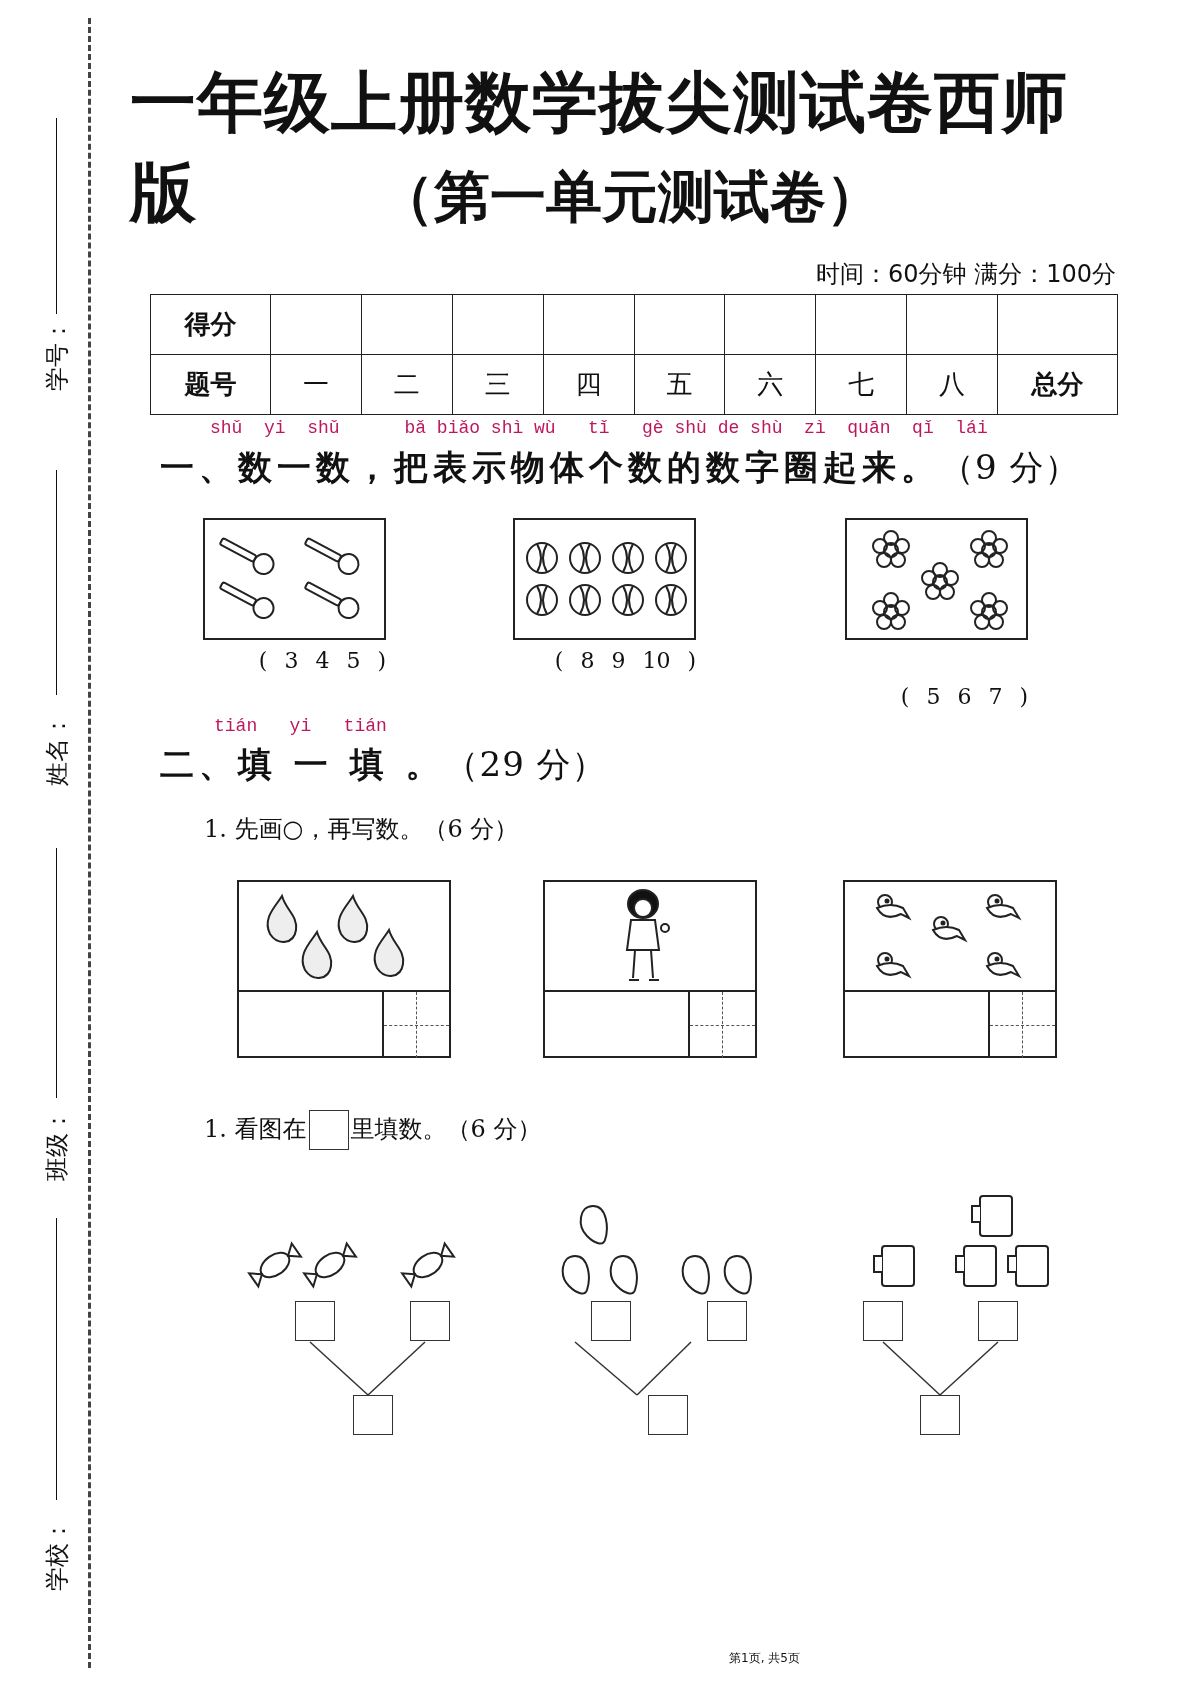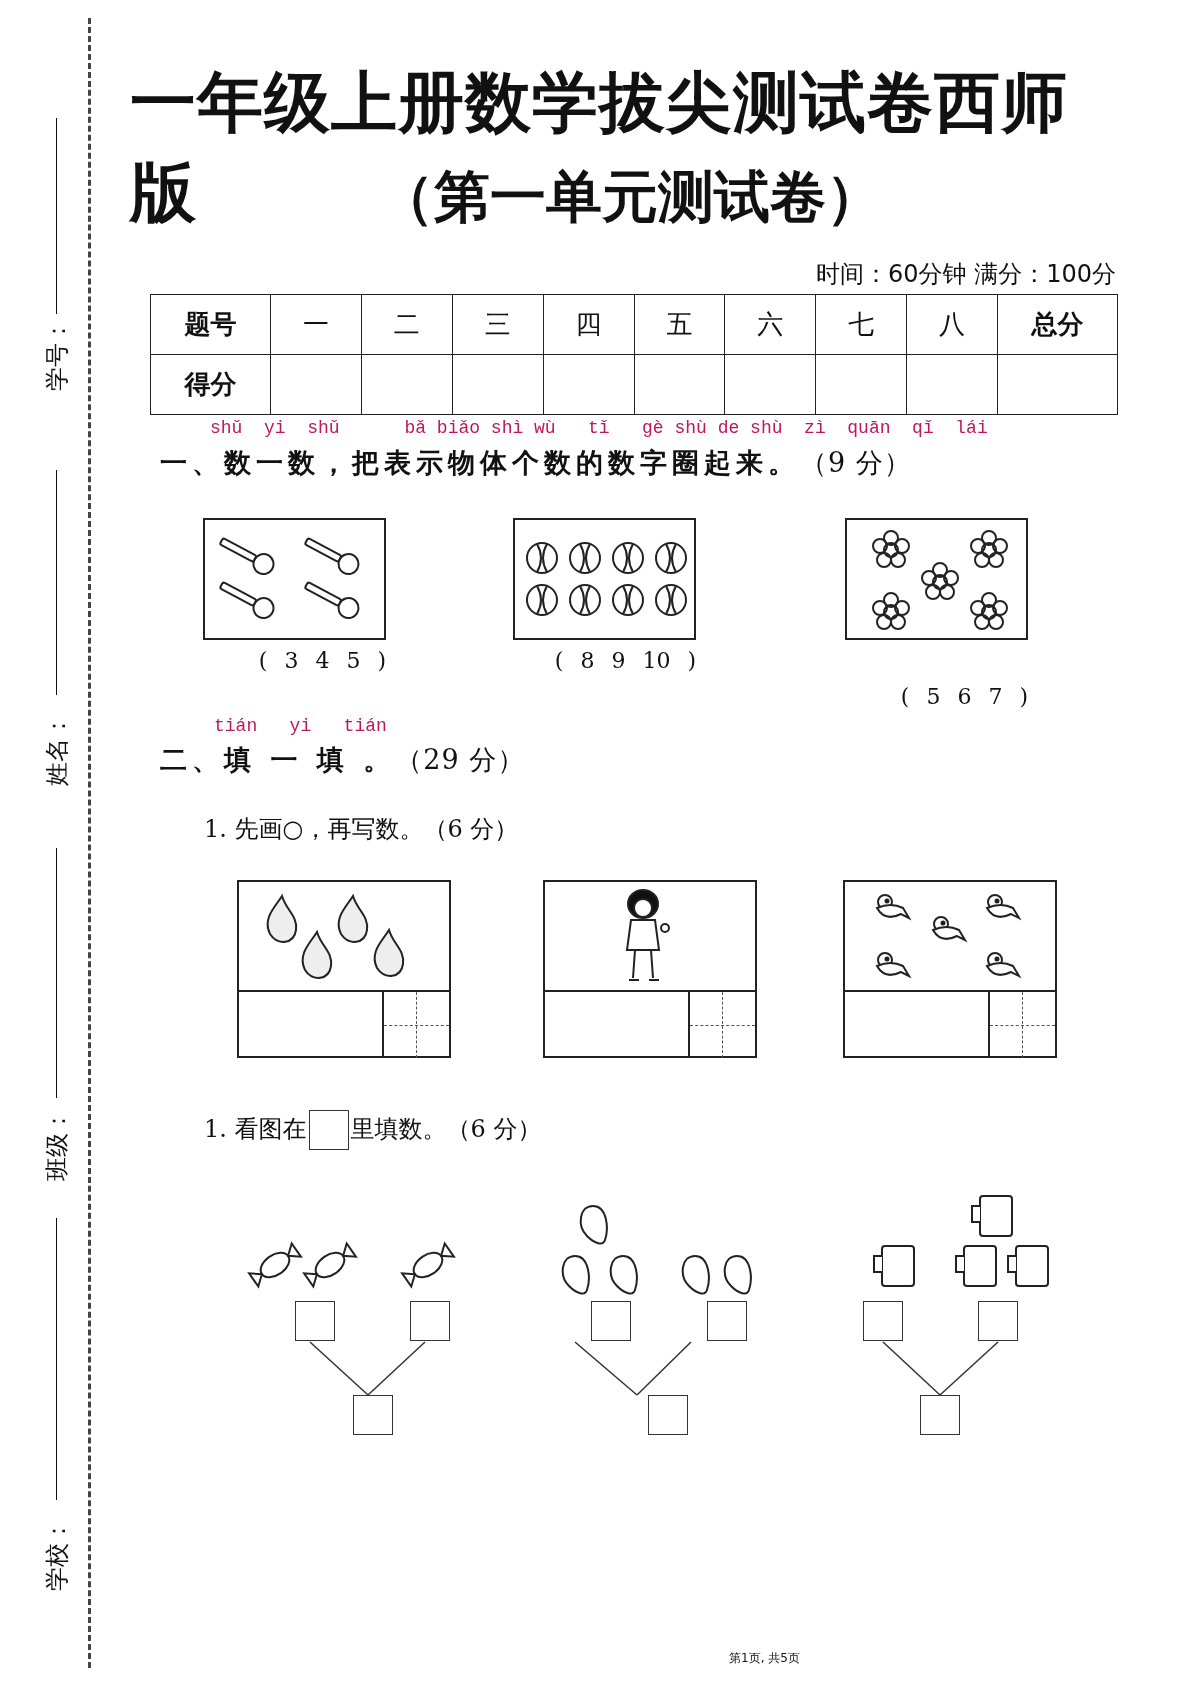--- a/index.html
+++ b/index.html
@@ -13,21 +13,21 @@
 
     .title { position: absolute; left: 130px; top: 58px; width: 1000px; text-align: left; font-size: 66px; font-weight: bold; letter-spacing: 1px; }
     .subtitle { position: absolute; left: 130px; top: 160px; width: 1000px; text-align: center; font-size: 56px; font-weight: bold; }
     .meta { position: absolute; right: 75px; top: 258px; font-size: 24px; }
 
     table.score { position: absolute; left: 150px; top: 294px; width: 968px; border-collapse: collapse; }
     table.score td { border: 1.5px solid #222; height: 60px; text-align: center; font-size: 26px; font-family: "DejaVu Serif", serif; }
     table.score td.hd { font-weight: bold; font-family: "DejaVu Sans", sans-serif; width: 120px; }
 
     .pinyin { position: absolute; font-size: 18px; color: #be185d; white-space: pre; font-family: Liberation Mono, monospace; }
-    .sec-title { position: absolute; font-size: 27px; font-weight: bold; letter-spacing: 5px; white-space: nowrap; }
+    .sec-title { position: absolute; font-size: 34px; font-weight: bold; letter-spacing: 5px; white-space: nowrap; }
     .sec-title .pts { font-weight: normal; letter-spacing: 1px; font-family: "DejaVu Serif", serif; }
     .q-title { position: absolute; font-size: 24px; font-family: "DejaVu Serif", serif; white-space: nowrap; }
     .inline-box { display: inline-block; width: 40px; height: 40px; border: 1.5px solid #333; vertical-align: middle; margin: 0 2px; }
 
     .pic-box { position: absolute; border: 2px solid #222; }
     .opts { position: absolute; font-size: 22px; font-family: "DejaVu Serif", serif; text-align: right; word-spacing: 10px; }
 
     .fill-card { position: absolute; width: 214px; height: 178px; border: 2px solid #222; }
     .fill-card .top { position: absolute; left: 0; top: 0; width: 100%; height: 110px; border-bottom: 2px solid #222; }
     .fill-card .draw { position: absolute; left: 0; top: 110px; width: 145px; height: 66px; border-right: 2px solid #222; }
@@ -54,42 +54,42 @@
 <div class="side-label" style="top:1130px;">班级：</div>
 <div class="side-label" style="top:1540px;">学校：</div>
 
 <div class="title">一年级上册数学拔尖测试卷西师版</div>
 <div class="subtitle">（第一单元测试卷）</div>
 <div class="meta">时间：60分钟  满分：100分</div>
 
 <table class="score">
   <tbody>
       <tr>
+    <td class="hd">得分</td>
+    <td></td>
+    <td></td>
+    <td></td>
+    <td></td>
+    <td></td>
+    <td></td>
+    <td></td>
+    <td></td>
+    <td></td>
+  </tr>
+  <tr>
     <td class="hd">题号</td>
     <td>一</td>
     <td>二</td>
     <td>三</td>
     <td>四</td>
     <td>五</td>
     <td>六</td>
     <td>七</td>
     <td>八</td>
     <td class="hd">总分</td>
-  </tr>
-  <tr>
-    <td class="hd">得分</td>
-    <td></td>
-    <td></td>
-    <td></td>
-    <td></td>
-    <td></td>
-    <td></td>
-    <td></td>
-    <td></td>
-    <td></td>
   </tr>
 </tbody>
   </table>
 
 <div class="pinyin" style="left:210px;top:418px;">shǔ  yi  shǔ      bǎ biǎo shì wù   tǐ   gè shù de shù  zì  quān  qǐ  lái</div>
 <div class="sec-title" style="left:160px;top:445px;">
   <span>一、数一数，把表示物体个数的数字圈起来。</span><span class="pts">（9 分）</span>
 </div>
 
 <div class="pic-box" style="left:203px;top:518px;width:183px;height:122px;">

